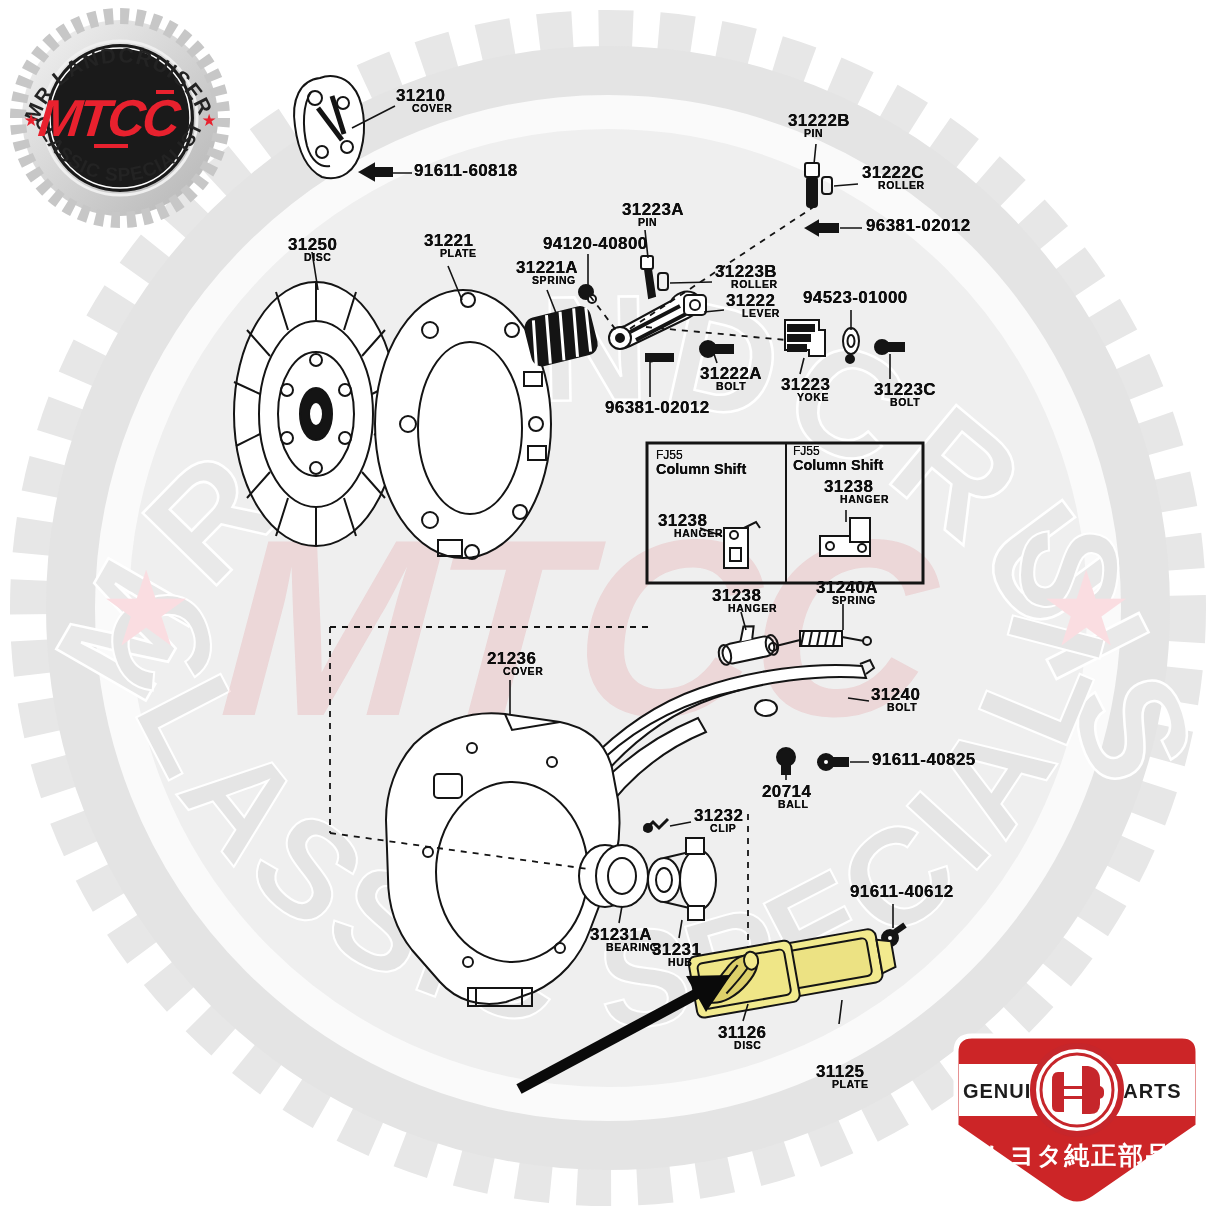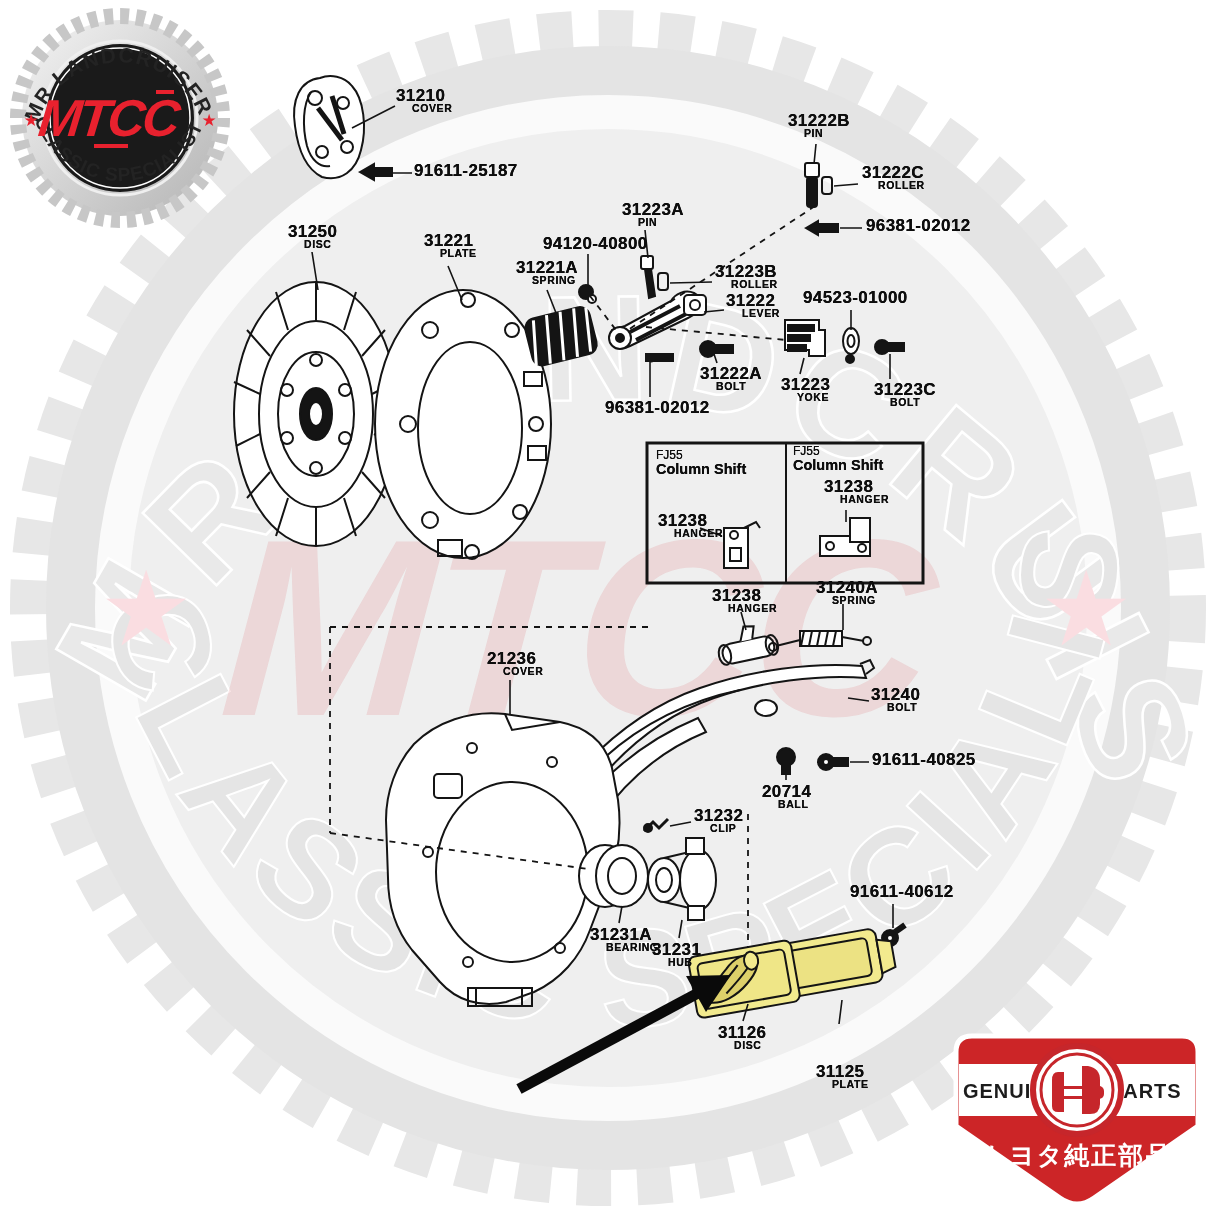--- a/index.html
+++ b/index.html
@@ -274,23 +274,23 @@
       <polygon points="731,975 706,1012 686,976" fill="#0a0a0a"></polygon>
     </g>
   </svg>
 
   <div class="labels">
     <div class="pl" style="left:396px;top:88px">
         <span class="num">31210</span>
         <span class="cap">COVER</span>
       </div>
     <div class="pl" style="left:414px;top:163px">
-        <span class="num">91611-25187</span>
-      </div>
-    <div class="pl" style="left:288px;top:224px">
+        <span class="num">91611-60818</span>
+      </div>
+    <div class="pl" style="left:288px;top:237px">
         <span class="num">31250</span>
         <span class="cap">DISC</span>
       </div>
     <div class="pl" style="left:424px;top:233px">
         <span class="num">31221</span>
         <span class="cap">PLATE</span>
       </div>
     <div class="pl" style="left:516px;top:260px">
         <span class="num">31221A</span>
         <span class="cap">SPRING</span>

